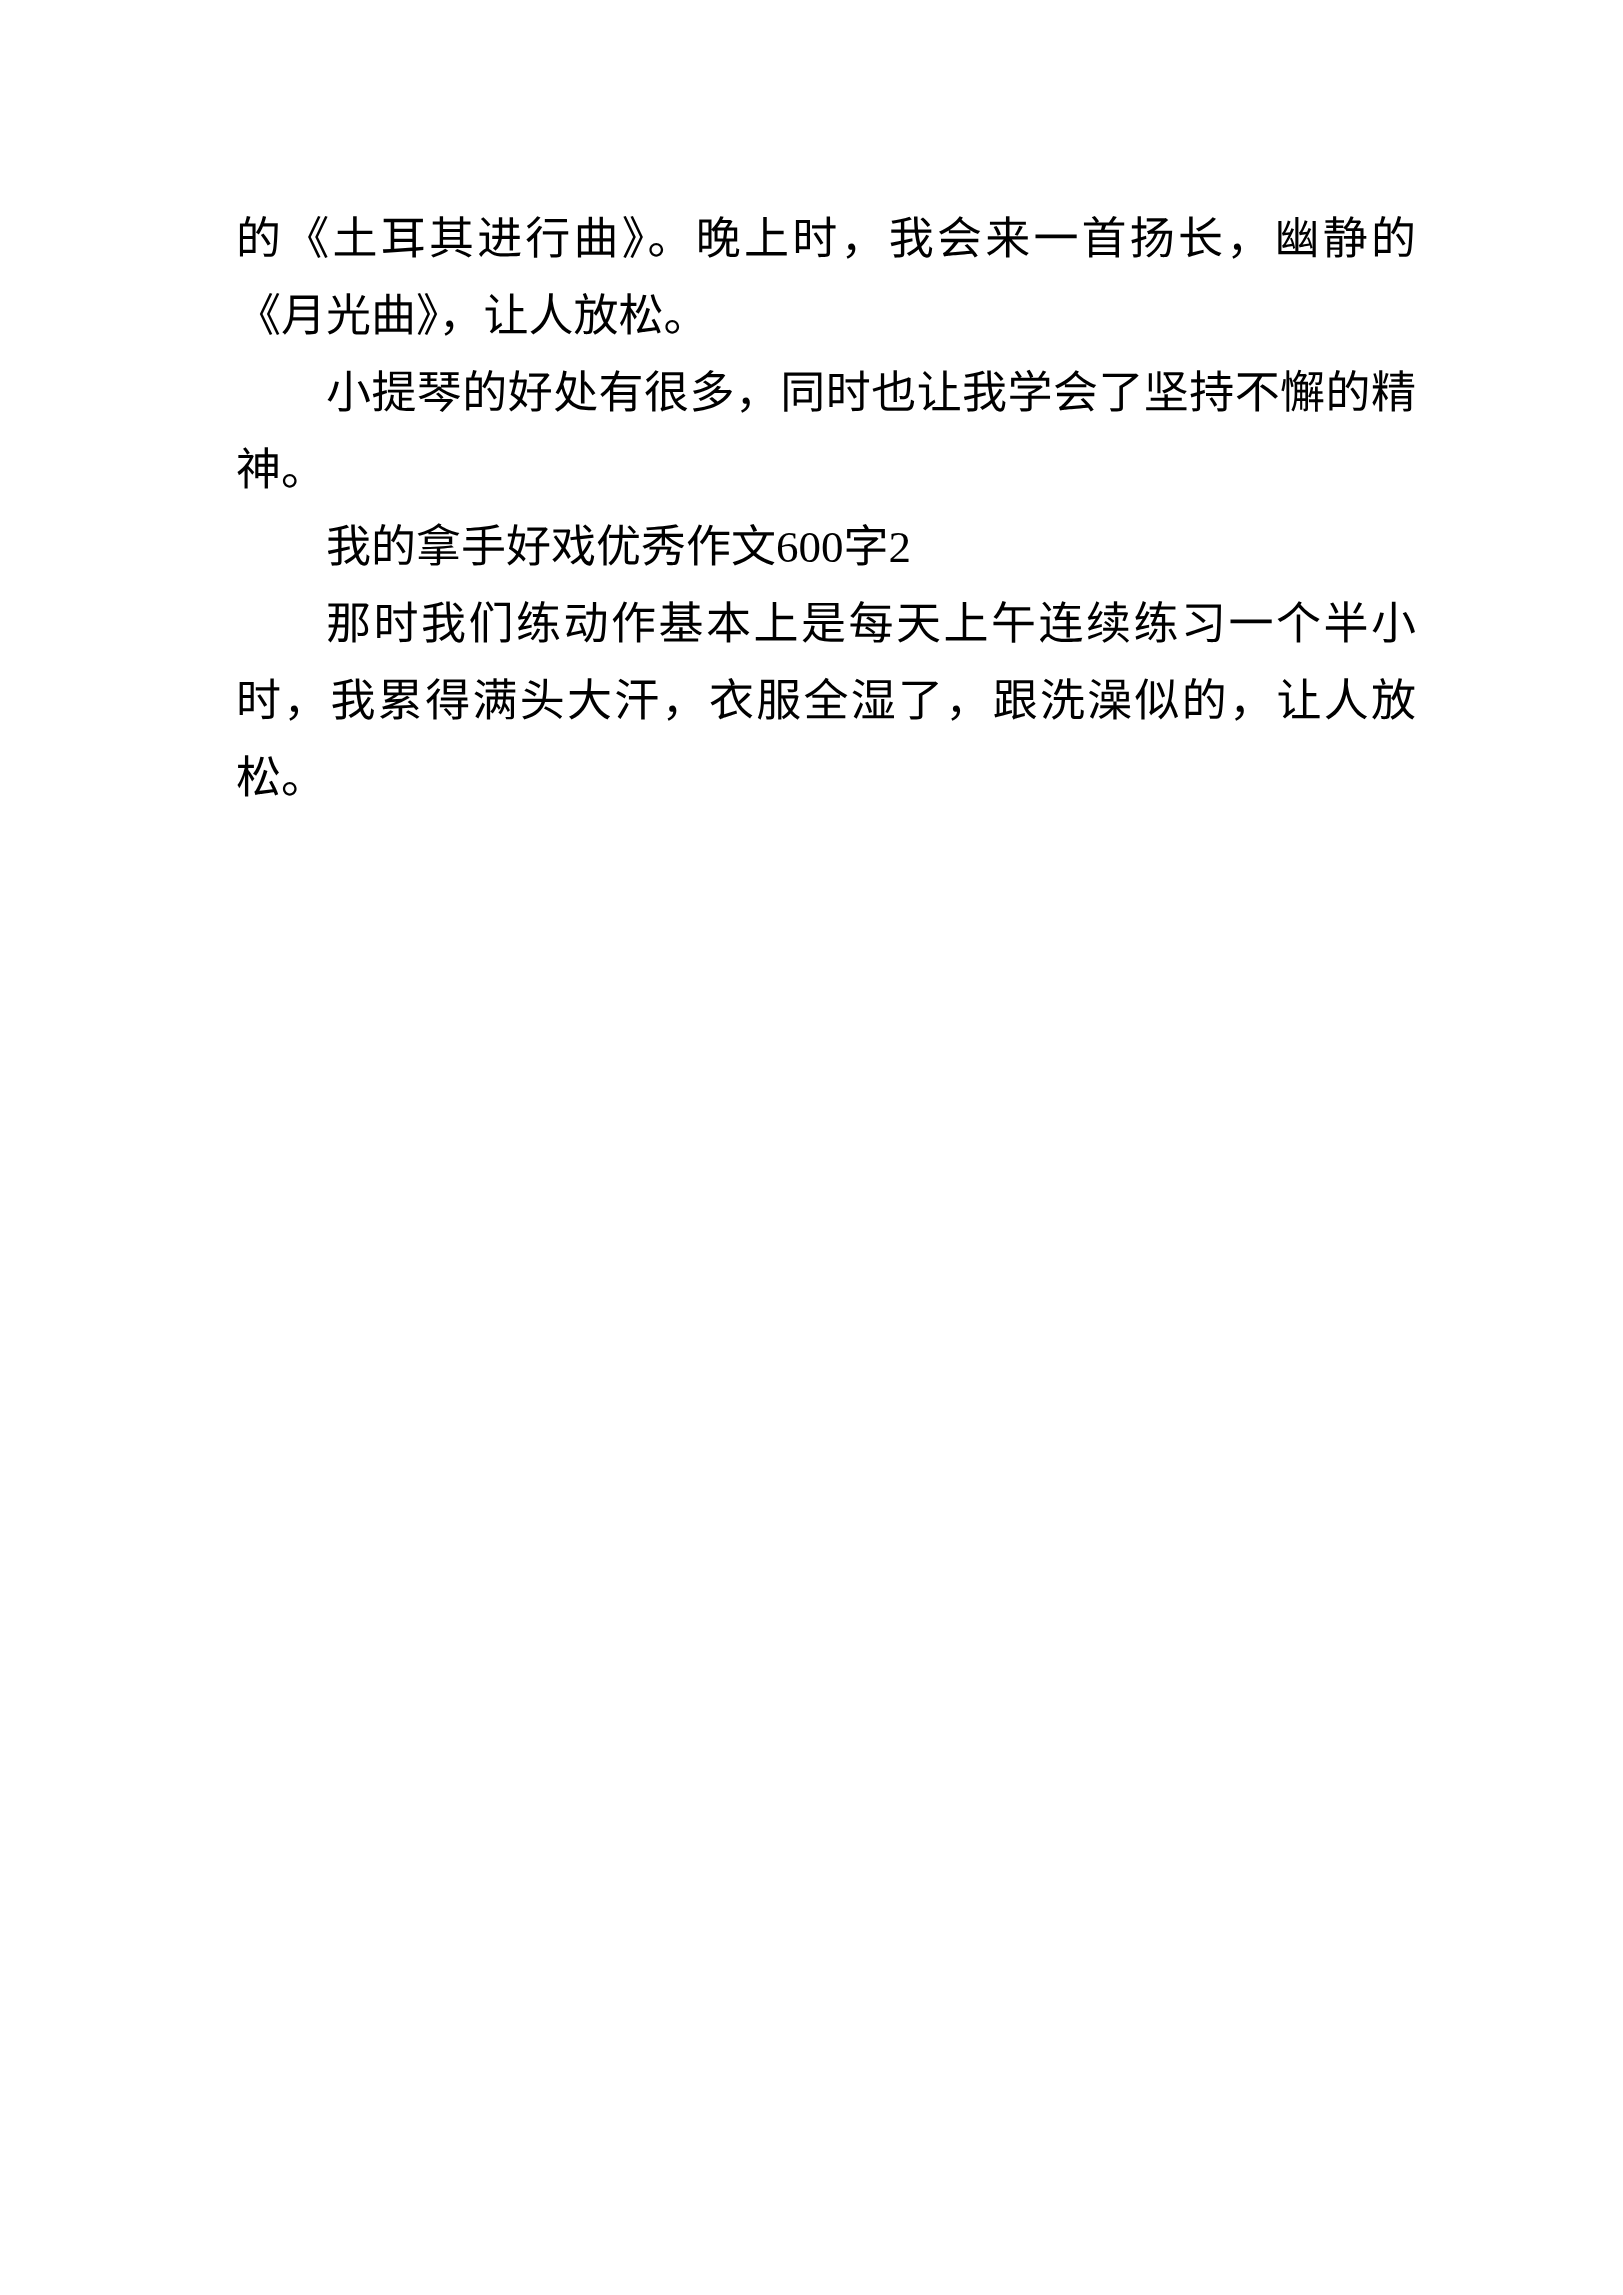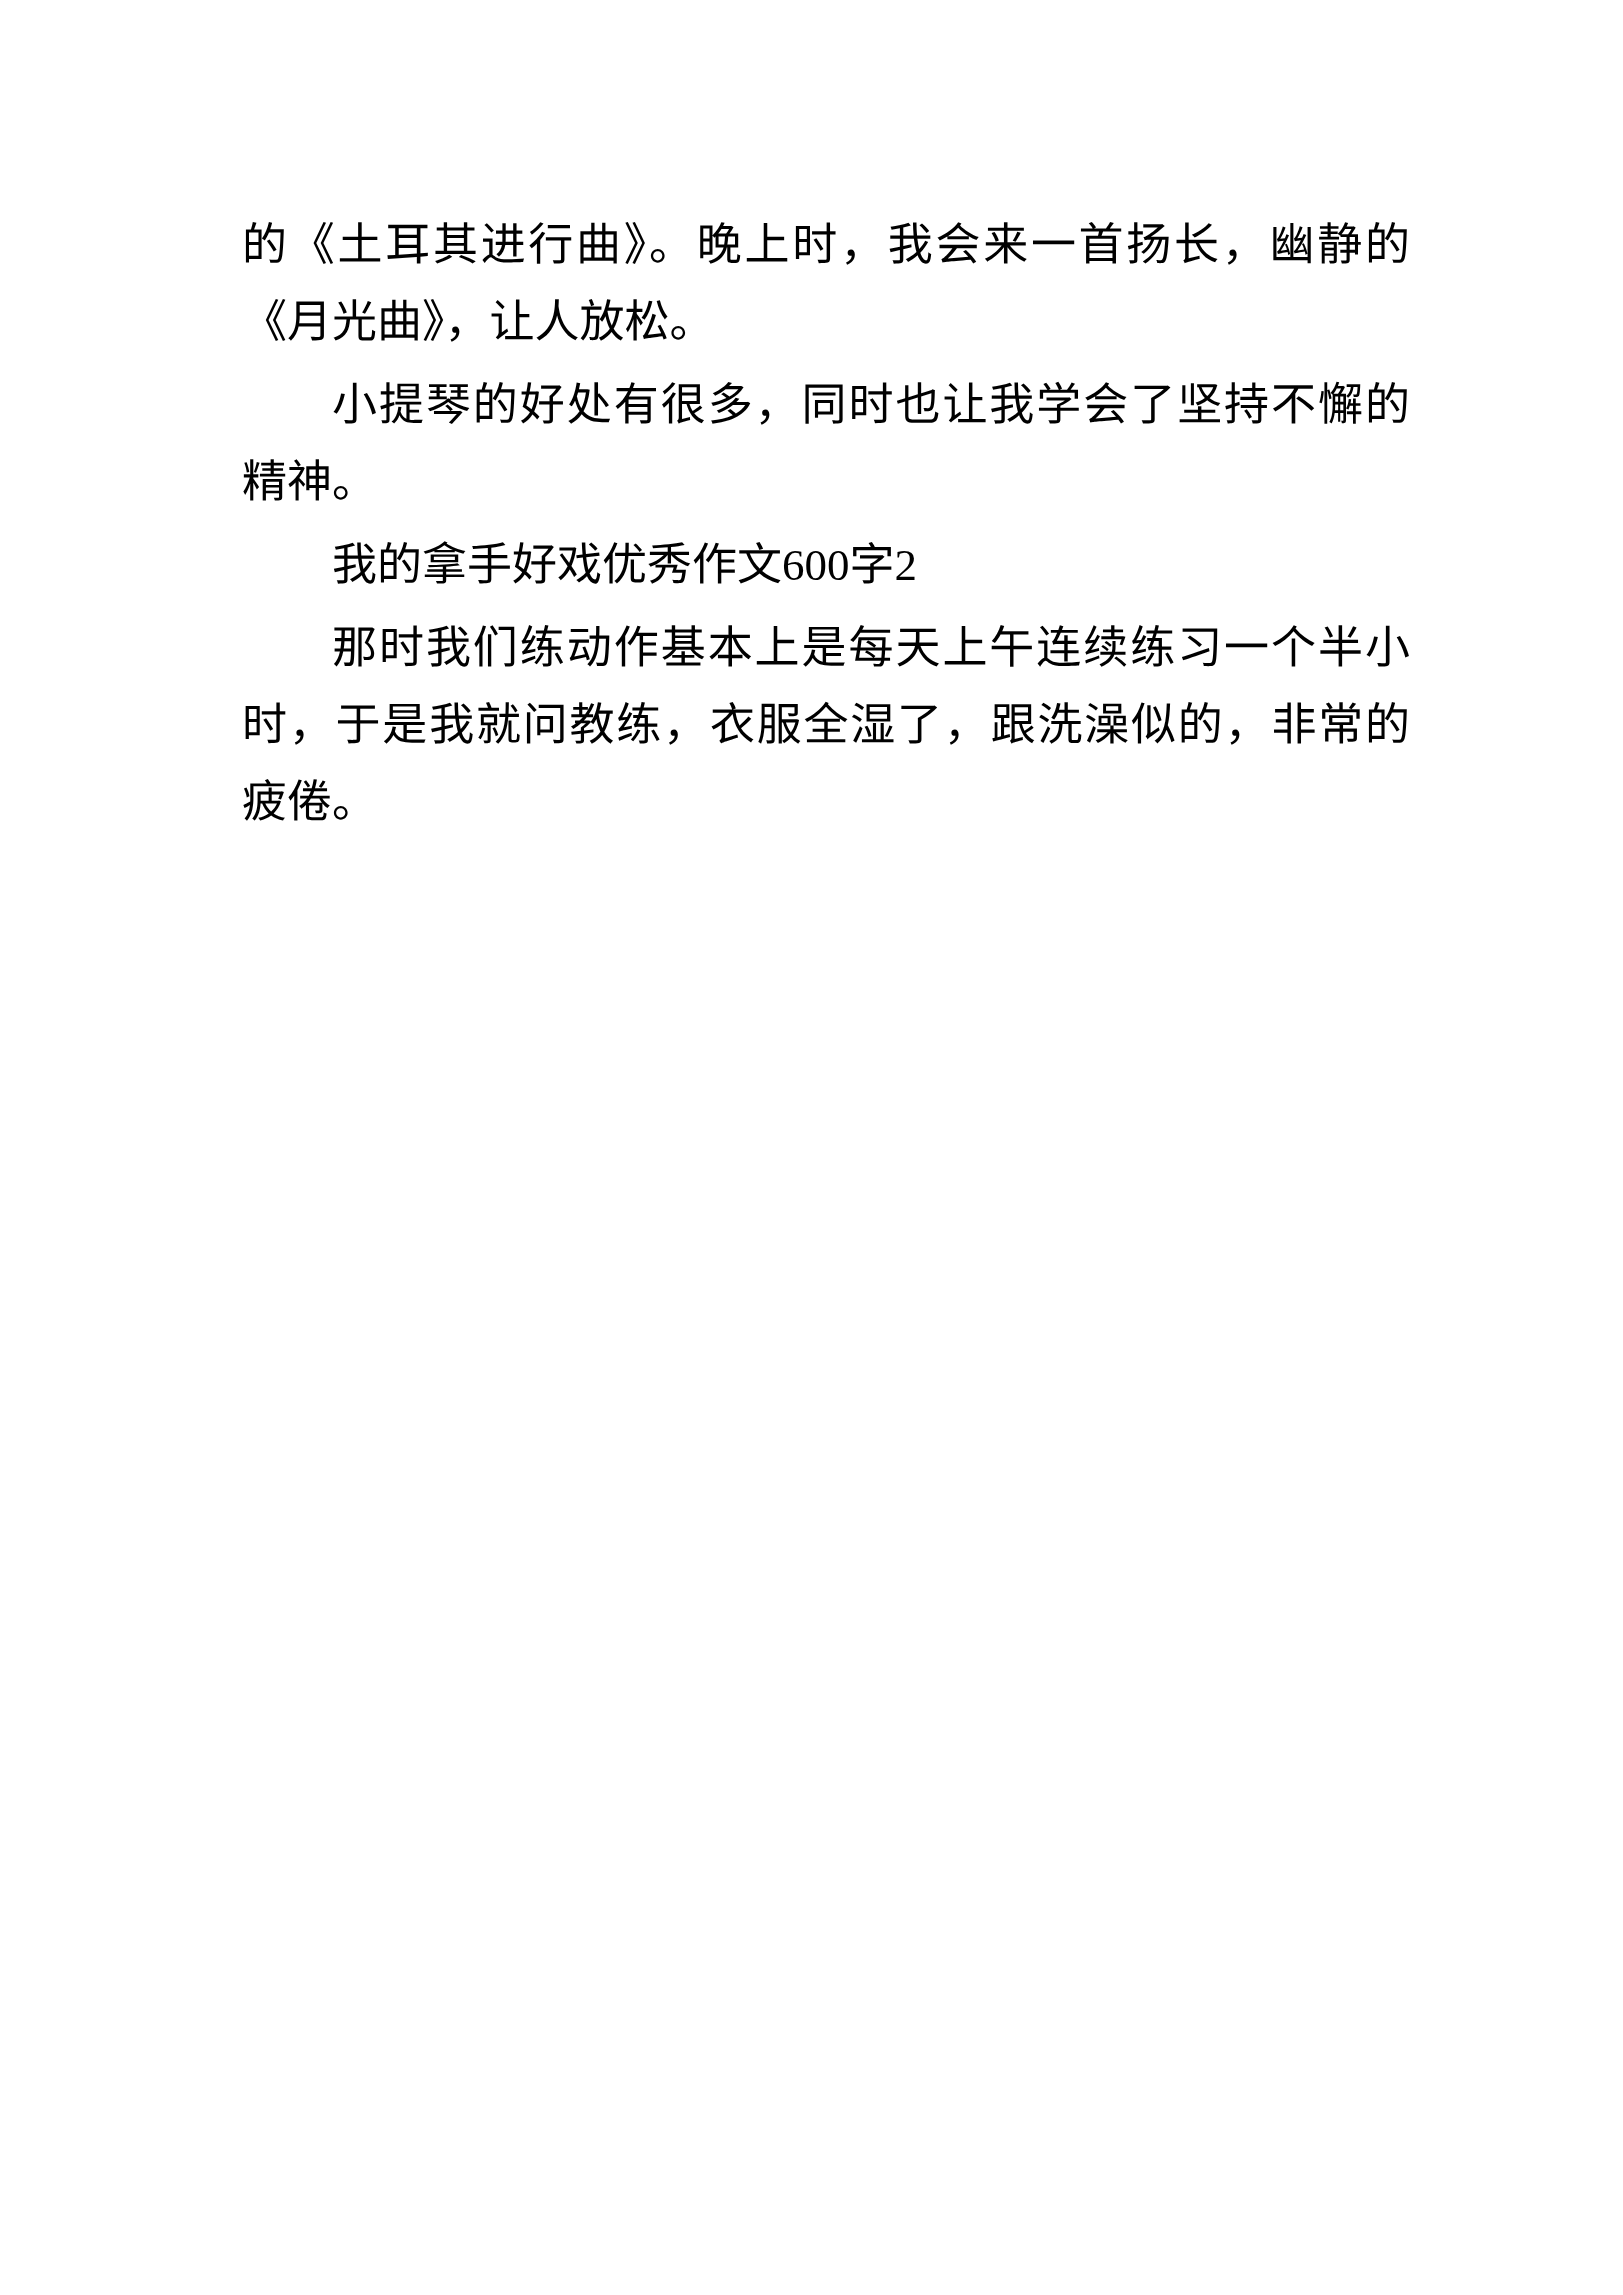--- a/index.html
+++ b/index.html
@@ -20,31 +20,31 @@
     top: 201px;
     width: 1180px;
     color: #000000;
     font-family: "Liberation Serif", "DejaVu Serif", serif;
     font-size: 45px;
     line-height: 77px;
     text-align: justify;
     word-break: break-all;
   }
   .essay p {
-    margin: 6px;
+    margin: 0;
     padding: 0;
   }
   .essay p.indented {
     text-indent: 2em;
   }
 </style>
 </head>
 <body>
 
 <div class="page">
   <div class="essay">
     <p>的《土耳其进行曲》。晚上时，我会来一首扬长，幽静的《月光曲》，让人放松。</p>
     <p class="indented">小提琴的好处有很多，同时也让我学会了坚持不懈的精神。</p>
     <p class="indented">我的拿手好戏优秀作文600字2</p>
-    <p class="indented">那时我们练动作基本上是每天上午连续练习一个半小时，于是我就问教练，衣服全湿了，跟洗澡似的，非常的疲倦。</p>
+    <p class="indented">那时我们练动作基本上是每天上午连续练习一个半小时，我累得满头大汗，衣服全湿了，跟洗澡似的，让人放松。</p>
   </div>
 </div>
 
 
 </body></html>

